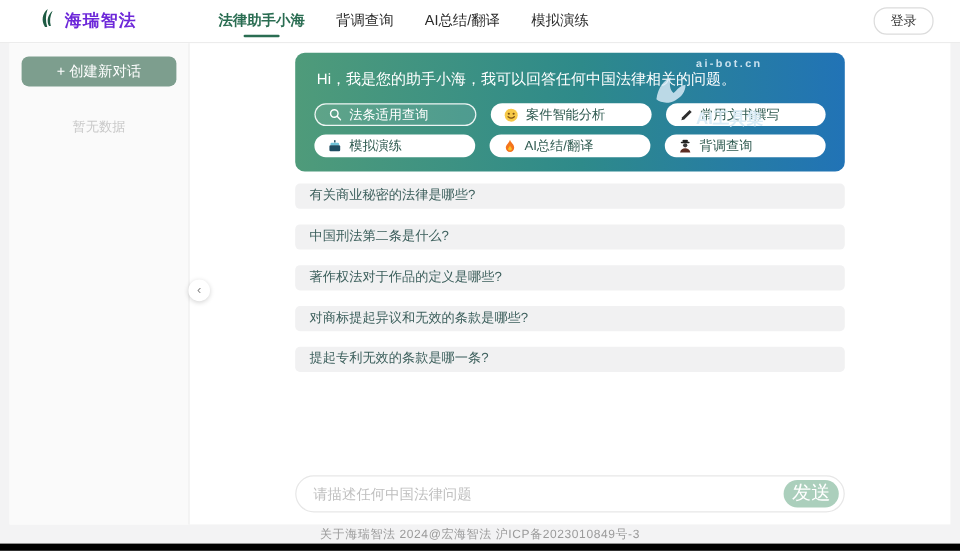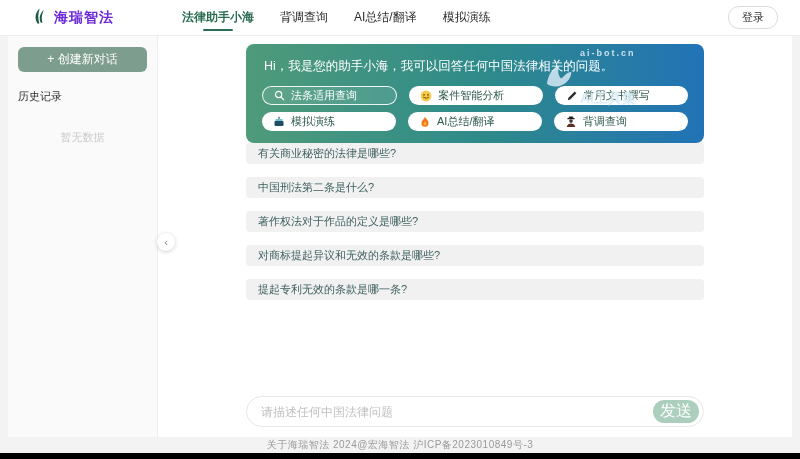--- a/index.html
+++ b/index.html
@@ -50,21 +50,21 @@
   .pill-row + .pill-row { margin-top:7px; }
   .pill { flex:1; height:19px; border-radius:10px; background:#fff; display:flex;
           align-items:center; gap:6px; padding:0 11px; font-size:11px; color:#2f5a50;
           border:none; cursor:pointer; white-space:nowrap;
           font-family:"Liberation Sans",sans-serif; }
   .pill.outline { background:rgba(255,255,255,.10); border:1px solid rgba(255,255,255,.9);
                   color:#fff; }
   .pill .ic { display:flex; align-items:center; }
 
   
-  .questions { }
+  .questions { margin-top:10px; }
   .question-bar { height:21px; line-height:21px; background:#f1f1f2; border-radius:4px;
                   font-size:11px; color:#3c5f5c; padding:0 12px; margin-bottom:13px;
                   cursor:pointer; }
 
   
   .spacer { flex:1; }
   .input-bar { height:31px; border:1px solid #e7e7e7; border-radius:16px; background:#fff;
                display:flex; align-items:center; padding:0 4px 0 14px; margin-bottom:10px; }
   .chat-input { flex:1; border:none; outline:none; font-size:12px; color:#333;
                 font-family:"Liberation Sans",sans-serif; background:transparent; }
@@ -97,21 +97,20 @@
     <div class="nav-item">AI总结/翻译</div>
     <div class="nav-item">模拟演练</div>
   </div>
   <button class="login-btn">登录</button>
 </div>
 
 <div class="card">
 
   <div class="sidebar">
     <button class="new-chat-btn">+ 创建新对话</button>
-    <div class="history-label">历史记录</div>
     <div class="empty-label">暂无数据</div>
   </div>
 
   <button class="collapse-btn"><span>‹</span></button>
 
   <div class="main">
     <div class="content-col">
 
       <div class="banner">
         <div class="watermark">

